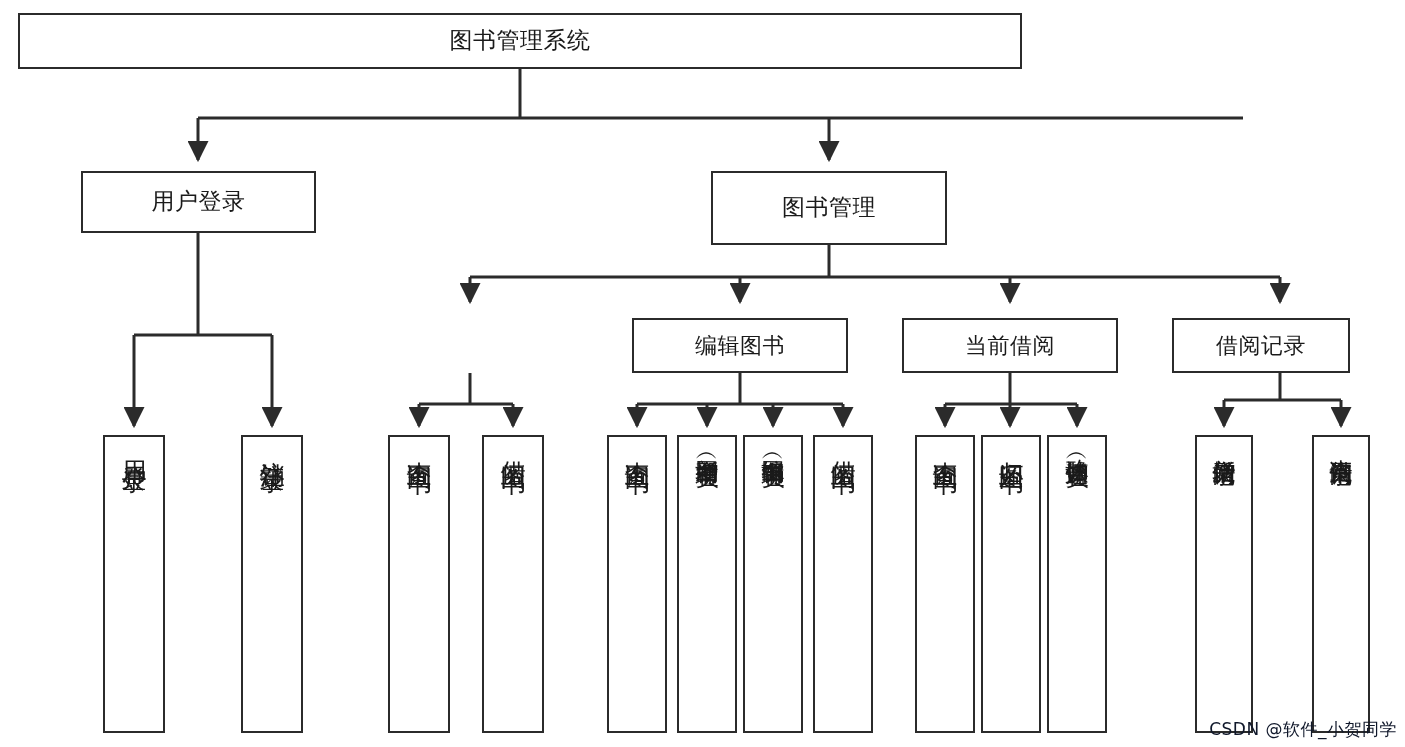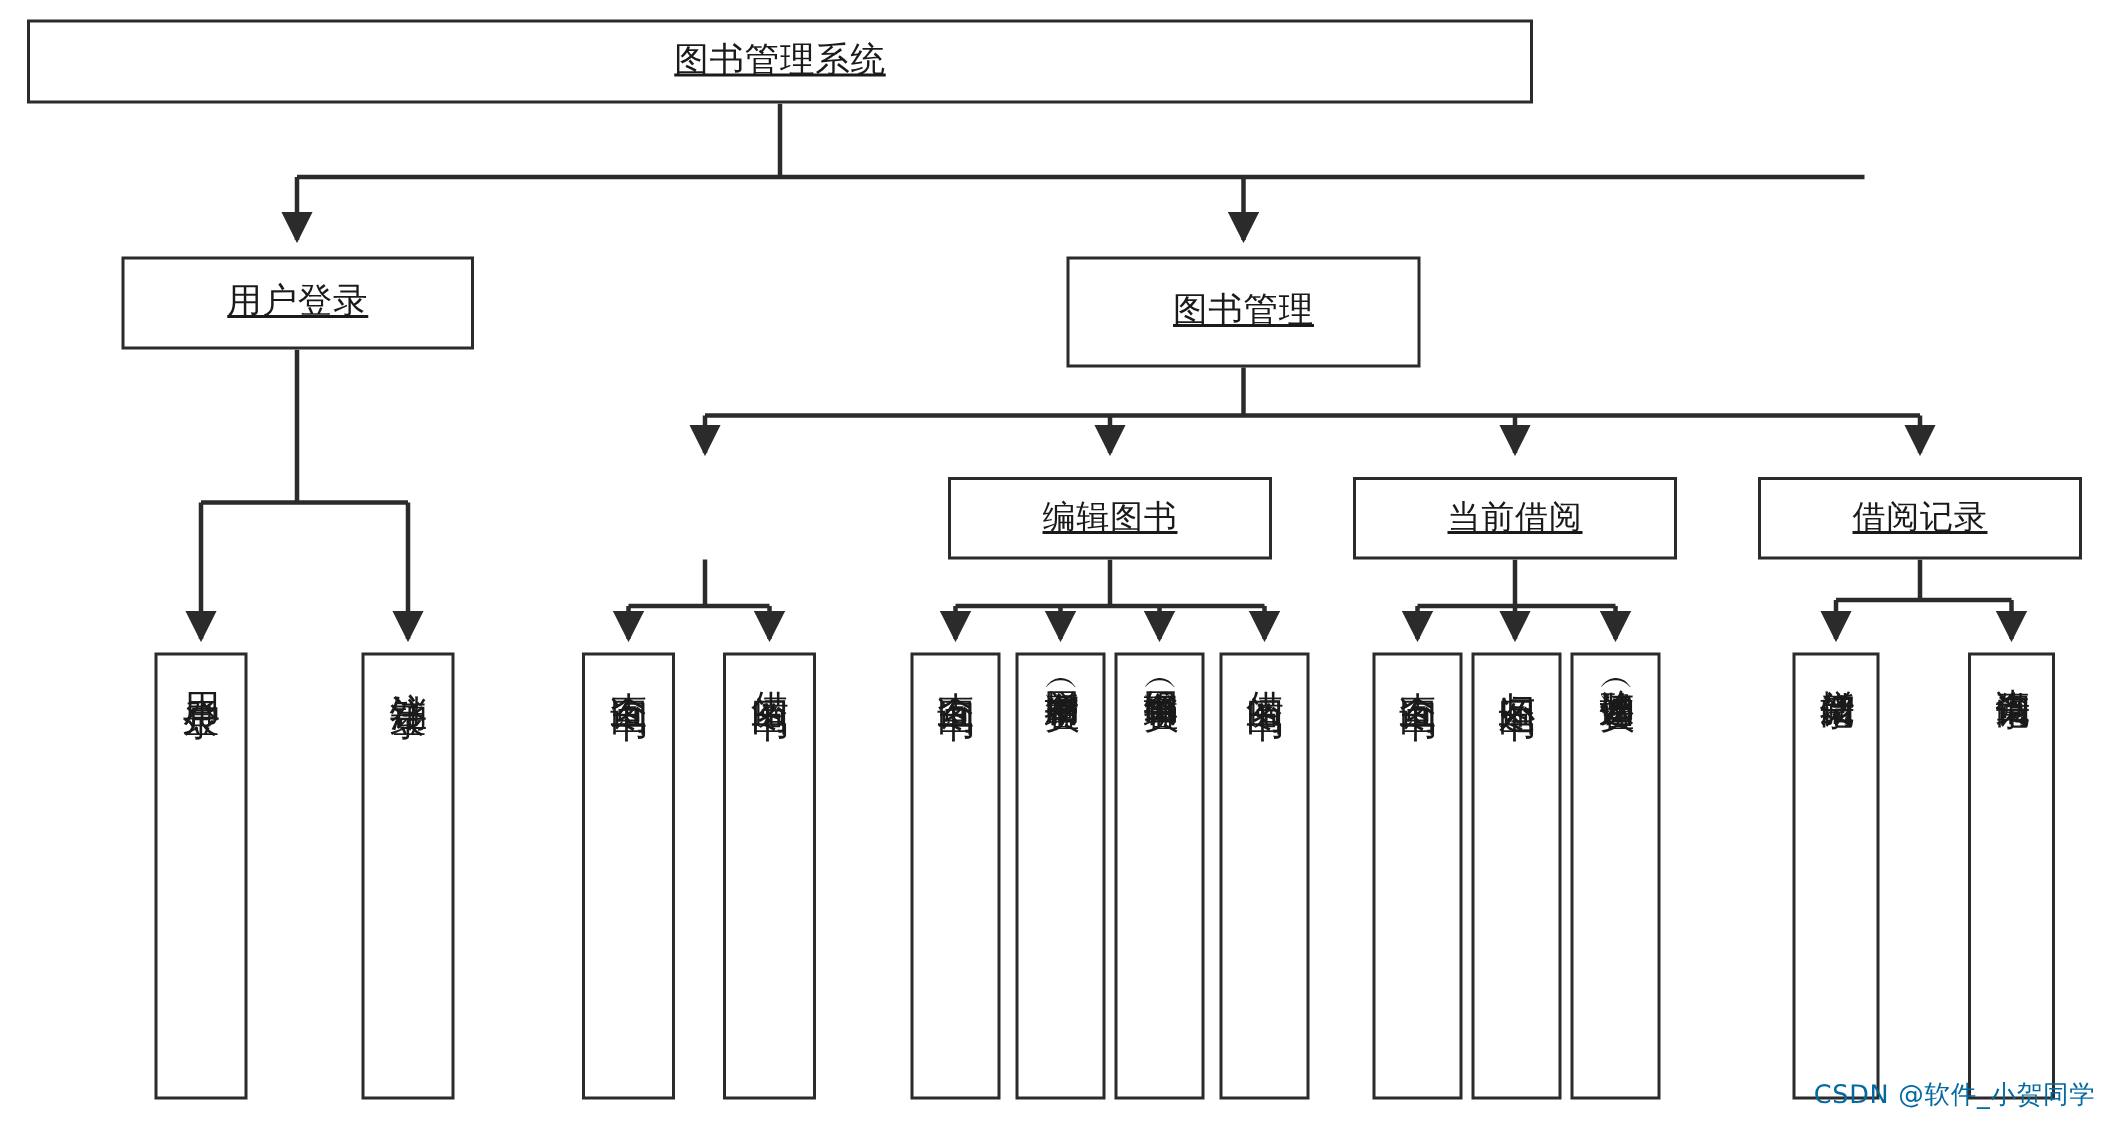--- a/index.html
+++ b/index.html
@@ -38,21 +38,20 @@
   }
   .node-label {
     display: block;
     line-height: 1.18;
     letter-spacing: 0.5px;
     white-space: nowrap;
   }
   .node.horizontal .node-label {
     font-size: 22px;
     text-align: center;
-    text-decoration: underline;
   }
   .node.vertical {
     align-items: flex-start;
     padding-top: 4px;
   }
   .node.vertical .node-label {
     writing-mode: vertical-rl;
     text-orientation: upright;
     font-size: 25px;
     letter-spacing: 3px;
@@ -62,21 +61,21 @@
   .node.root .node-label { font-size: 23px; }
   .node.level2 .node-label { font-size: 23px; }
   .node.level3 .node-label { font-size: 22px; }
   .node.leaf-tall .node-label { font-size: 25px; }
   .node.leaf-narrow .node-label { font-size: 23px; letter-spacing: 1px; }
   #watermark {
     position: absolute;
     right: 8px;
     bottom: 6px;
     font-size: 17px;
-    color: #0369a1;
+    color: #0f172a;
     letter-spacing: 0.5px;
     z-index: 6;
     white-space: nowrap;
     pointer-events: none;
   }
 </style>
 </head>
 <body>
 
 <div id="diagram-root">
@@ -141,21 +140,21 @@
   <div class="node horizontal level2" style="left:711px; top:171px; width:236px; height:74px;">
     <span class="node-label">图书管理</span>
   </div>
 
   <div class="node horizontal level3" style="left:632px; top:318px; width:216px; height:55px;">
     <span class="node-label">编辑图书</span>
   </div>
   <div class="node horizontal level3" style="left:902px; top:318px; width:216px; height:55px;">
     <span class="node-label">当前借阅</span>
   </div>
-  <div class="node horizontal level3" style="left:1172px; top:318px; width:216px; height:55px;">
+  <div class="node horizontal level3" style="left:1172px; top:318px; width:178px; height:55px;">
     <span class="node-label">借阅记录</span>
   </div>
 
   <div class="node vertical leaf-tall" style="left:103px; top:435px; width:62px; height:298px;">
     <span class="node-label">用户登录</span>
   </div>
   <div class="node vertical leaf-tall" style="left:241px; top:435px; width:62px; height:298px;">
     <span class="node-label">注销登录</span>
   </div>
 

